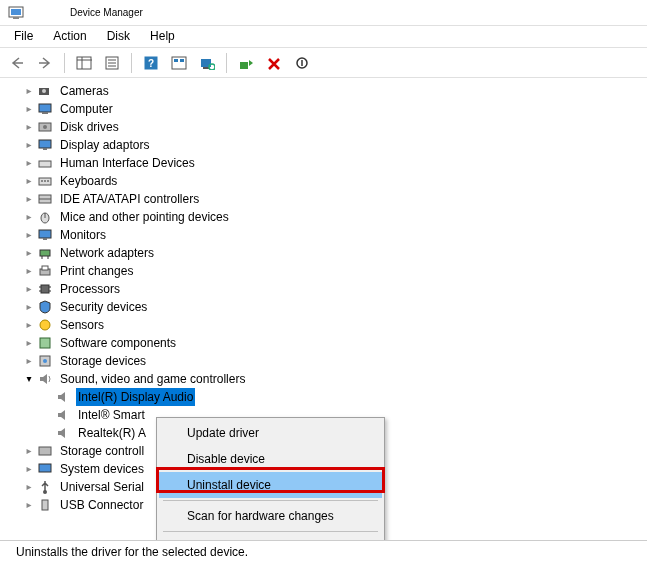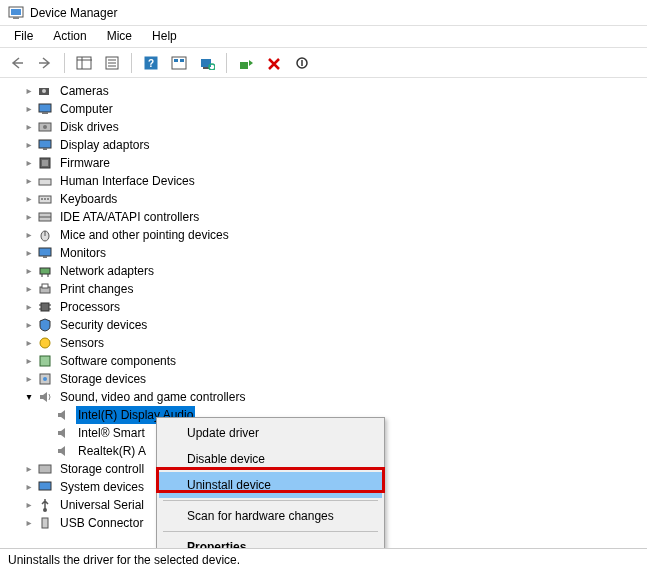--- a/index.html
+++ b/index.html
@@ -1,19 +1,19 @@
 <!DOCTYPE html>
 <html><head>
 <meta charset="utf-8">
 <style>
 * { box-sizing: border-box; margin: 0; padding: 0; }
 body { font-family: "Segoe UI", Tahoma, sans-serif; font-size: 12px; background: #fff; color: #000; width: 647px; height: 572px; overflow: hidden; position: relative; }
 .titlebar { display: flex; align-items: center; padding: 4px 8px; height: 26px; border-bottom: 1px solid #e0e0e0; }
 .titlebar .icon { margin-right: 6px; display: flex; }
-.titlebar .title { font-size: 12px; }
+.titlebar .title { font-size: 10px; margin-left: 40px; }
 .menubar { display: flex; padding: 2px 4px; height: 22px; border-bottom: 1px solid #e0e0e0; align-items: flex-end; }
 .menubar .menu-item { padding: 2px 10px; cursor: default; }
 .toolbar { display: flex; align-items: center; padding: 2px 4px; height: 30px; border-bottom: 1px solid #e0e0e0; gap: 2px; }
 .toolbar .tbtn { width: 26px; height: 24px; display: flex; align-items: center; justify-content: center; cursor: default; border: 1px solid transparent; }
 .toolbar .sep { width: 1px; height: 20px; background: #ccc; margin: 0 4px; }
 .tree { padding: 4px 0 4px 4px; overflow: auto; height: 470px; }
 .node { display: flex; align-items: center; height: 18px; line-height: 18px; cursor: default; white-space: nowrap; }
 .arrow { width: 14px; text-align: center; color: #555; font-size: 10px; user-select: none; }
 .arrow.exp::before { content: "▾"; color: #000; }
 .arrow.col::before { content: "▸"; color: #888; }
@@ -21,40 +21,40 @@
 .nicon { width: 18px; display: flex; align-items: center; justify-content: center; margin-right: 4px; }
 .label { padding: 0 2px; }
 .selected .label { background: #0078d7; color: #000000; }
 .children { padding-left: 18px; }
 .context-menu { position: absolute; left: 156px; top: 417px; width: 229px; background: #f0f0f0; border: 1px solid #a0a0a0; box-shadow: 2px 2px 4px rgba(0,0,0,0.25); padding: 2px; }
 .context-menu .cm-item { padding: 6px 10px 6px 28px; font-size: 12px; cursor: default; }
 .context-menu .cm-item.highlighted { background: #90c8f6; }
 .context-menu .cm-sep { height: 1px; background: #c0c0c0; margin: 2px 4px; }
 .context-menu .cm-item.bold { font-weight: bold; }
 .red-box { position: absolute; border: 3px solid #d40000; pointer-events: none; }
-.statusbar { position: absolute; bottom: 0; left: 0; right: 0; height: 24px; border-top: 1px solid #ccc; padding: 4px 8px; font-size: 12px; background: #fff; }
+.statusbar { position: absolute; bottom: 0; left: 0; right: 0; height: 32px; border-top: 1px solid #ccc; padding: 4px 16px; font-size: 12px; background: #fff; }
 </style>
 </head>
 <body>
 
 <div class="titlebar">
   <span class="icon">
     <svg width="16" height="16" viewBox="0 0 16 16">
         <rect x="1" y="2" width="14" height="10" fill="#fff" stroke="#555"></rect>
         <rect x="3" y="4" width="10" height="6" fill="#4a90d9"></rect>
         <rect x="5" y="12" width="6" height="2" fill="#888"></rect>
       </svg>
   </span>
   <span class="title">Device Manager</span>
 </div>
 
 <div class="menubar">
   <div class="menu-item">File</div>
   <div class="menu-item">Action</div>
-  <div class="menu-item">Mice</div>
+  <div class="menu-item">Disk</div>
   <div class="menu-item">Help</div>
 </div>
 
 <div class="toolbar">
   <div class="tbtn">
       <svg width="16" height="14">
         <path d="M10 2 L4 7 L10 12 M4 7 H14" stroke="#777" fill="none" stroke-width="1.5"></path>
       </svg>
     </div>
   <div class="tbtn">
@@ -153,30 +153,20 @@
       </div>
     <div class="node">
         <span class="arrow col"></span>
         <span class="nicon">
           <svg width="16" height="16">
             <rect x="2" y="3" width="12" height="8" fill="#4a90d9" stroke="#333"></rect>
             <rect x="6" y="11" width="4" height="2" fill="#777"></rect>
           </svg>
         </span>
         <span class="label">Display adaptors</span>
-      </div>
-    <div class="node">
-        <span class="arrow col"></span>
-        <span class="nicon">
-          <svg width="16" height="16">
-            <rect x="3" y="3" width="10" height="10" fill="#666" stroke="#333"></rect>
-            <rect x="5" y="5" width="6" height="6" fill="#999"></rect>
-          </svg>
-        </span>
-        <span class="label">Firmware</span>
       </div>
     <div class="node">
         <span class="arrow col"></span>
         <span class="nicon">
           <svg width="16" height="16">
             <rect x="2" y="6" width="12" height="6" fill="#ddd" stroke="#555"></rect>
           </svg>
         </span>
         <span class="label">Human Interface Devices</span>
       </div>

